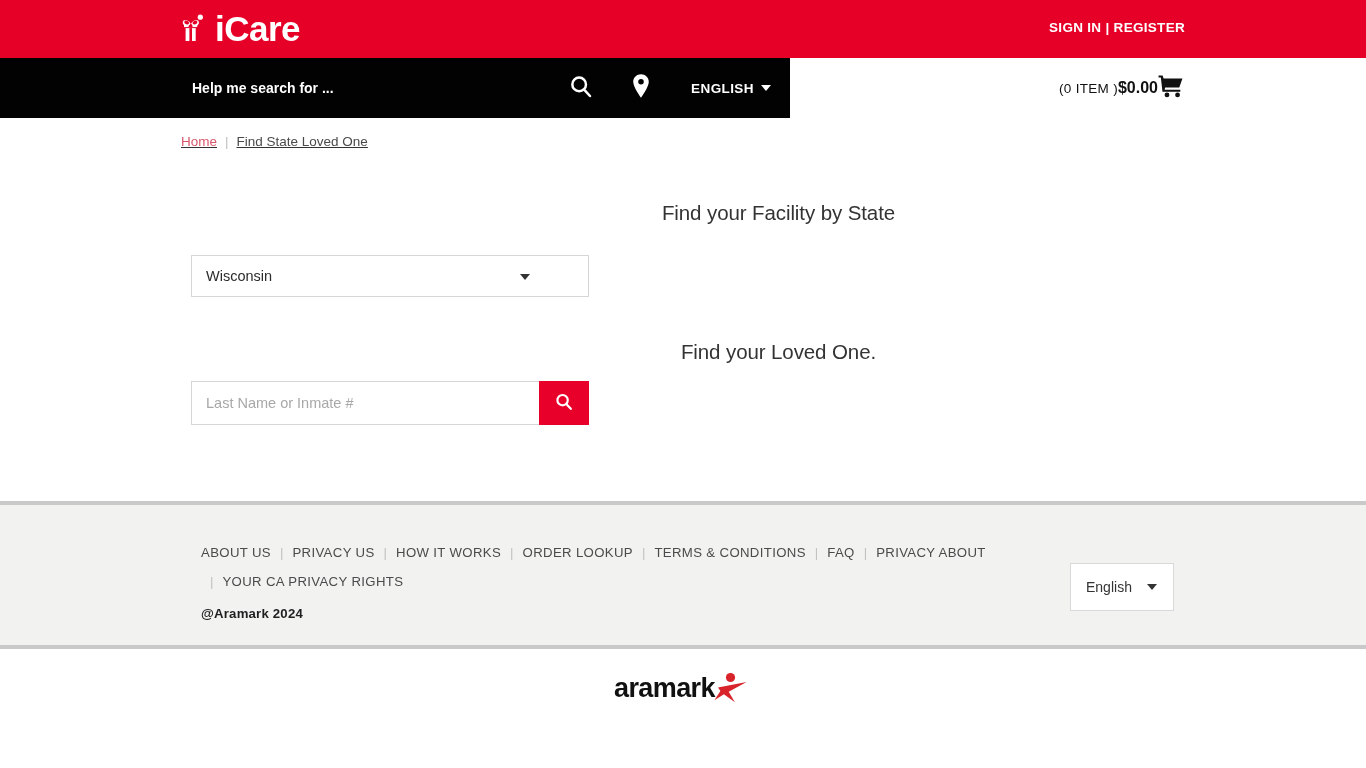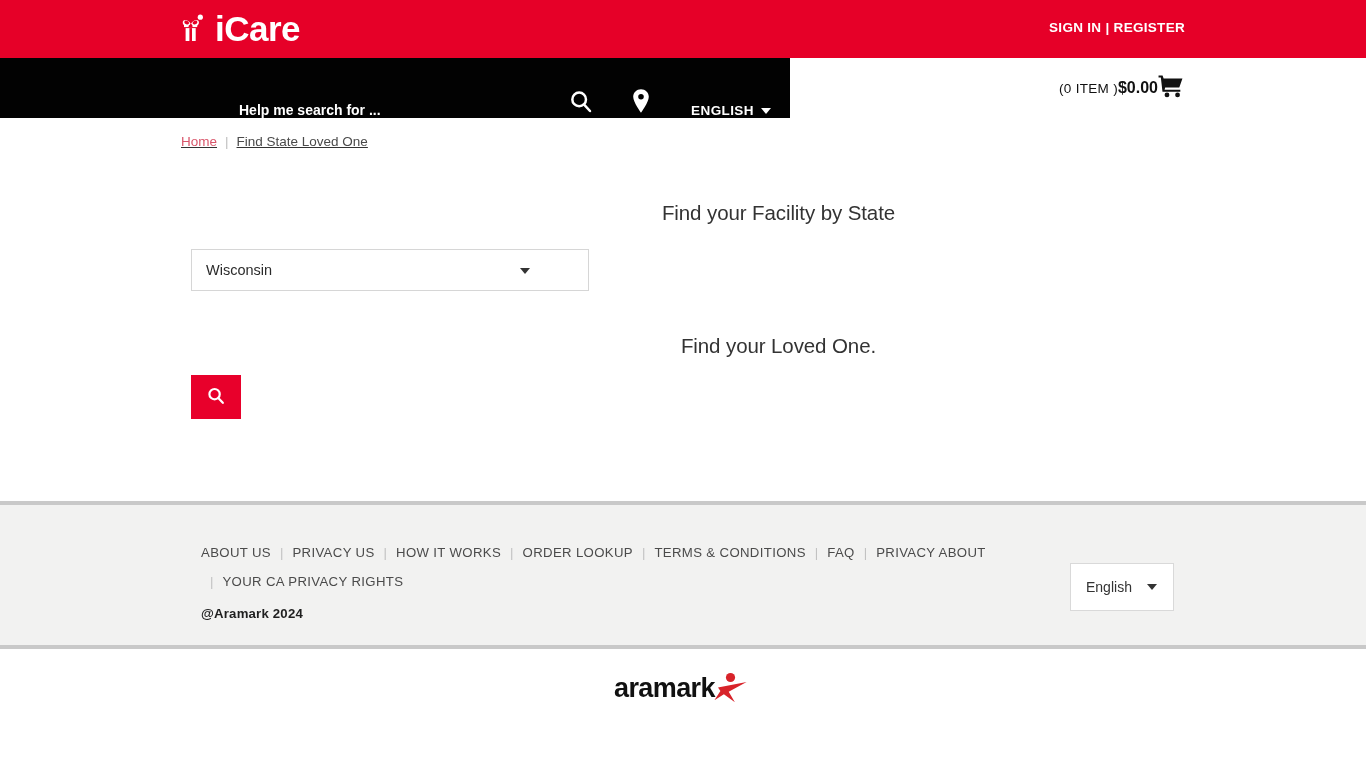--- a/index.html
+++ b/index.html
@@ -58,22 +58,21 @@
     background: #ffffff;
     border-top: 2px solid #E60028;
   }
   .navbar-black {
     position: absolute;
     left: 0; top: 0;
     width: 790px;
     height: 60px;
     background: #020202;
     display: flex;
-    align-items: flex-end;
-    padding-left: 47px;
+    align-items: center;
   }
   .nav-search {
     flex: 1 1 auto;
     display: flex;
     align-items: center;
     position: relative;
   }
   .nav-search-input {
     background: transparent;
     border: none;
@@ -156,21 +155,21 @@
   .field-label {
     font-size: 20.5px;
     font-weight: 400;
     color: #333333;
     letter-spacing: -0.1px;
     text-align: center;
   }
   .state-select-wrap {
     position: relative;
     width: 355px;
-    margin-top: 24px;
+    margin-top: 30px;
   }
   .state-select {
     width: 398px;
     height: 42px;
     border: 1px solid #d6d6d6;
     background: #ffffff;
     font-size: 14.5px;
     color: #2b2b2b;
     font-family: "Liberation Sans", sans-serif;
     padding: 0 30px 0 14px;
@@ -376,20 +375,21 @@
       <select class="state-select">
         <option>Wisconsin</option>
       </select>
       <span class="state-caret"></span>
     </div>
   </div>
 
   <div class="section-two">
     <div class="field-label">Find your Loved One.</div>
     <div class="inmate-row">
+      <input class="inmate-input" type="text" placeholder="Last Name or Inmate #" style="">
       <button class="inmate-btn">
         <span>
           <svg width="20" height="20" viewBox="0 0 24 24" fill="none" stroke="#ffffff" stroke-width="2.6" stroke-linecap="round">
             <circle cx="10.3" cy="9.8" r="6.2"></circle>
             <line x1="15" y1="14.6" x2="20.2" y2="20.2"></line>
           </svg>
         </span>
       </button>
     </div>
   </div>

